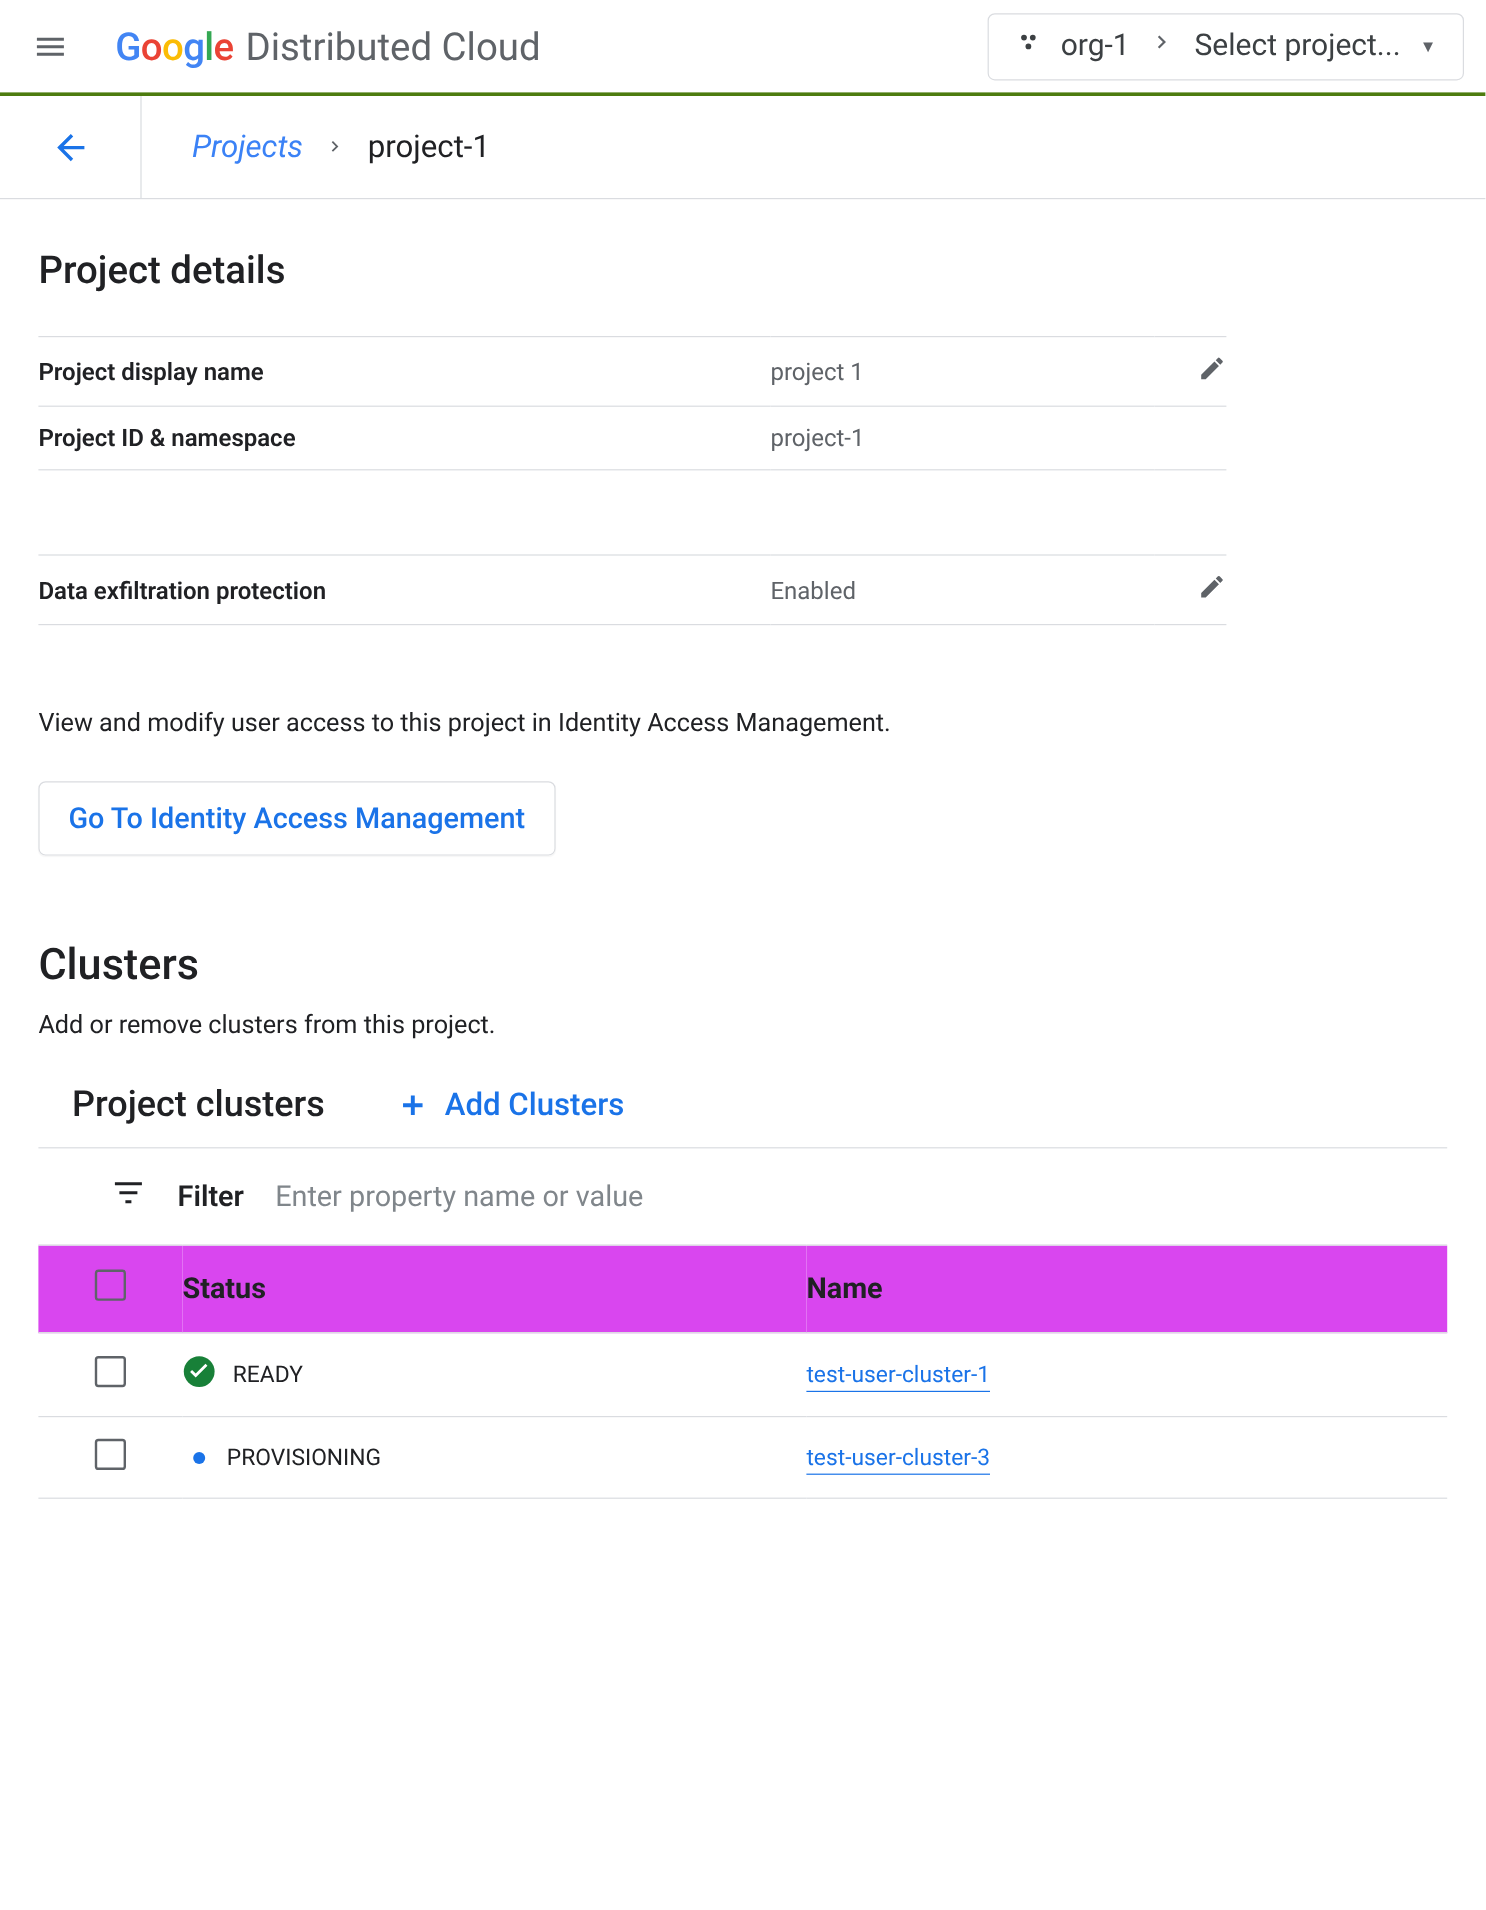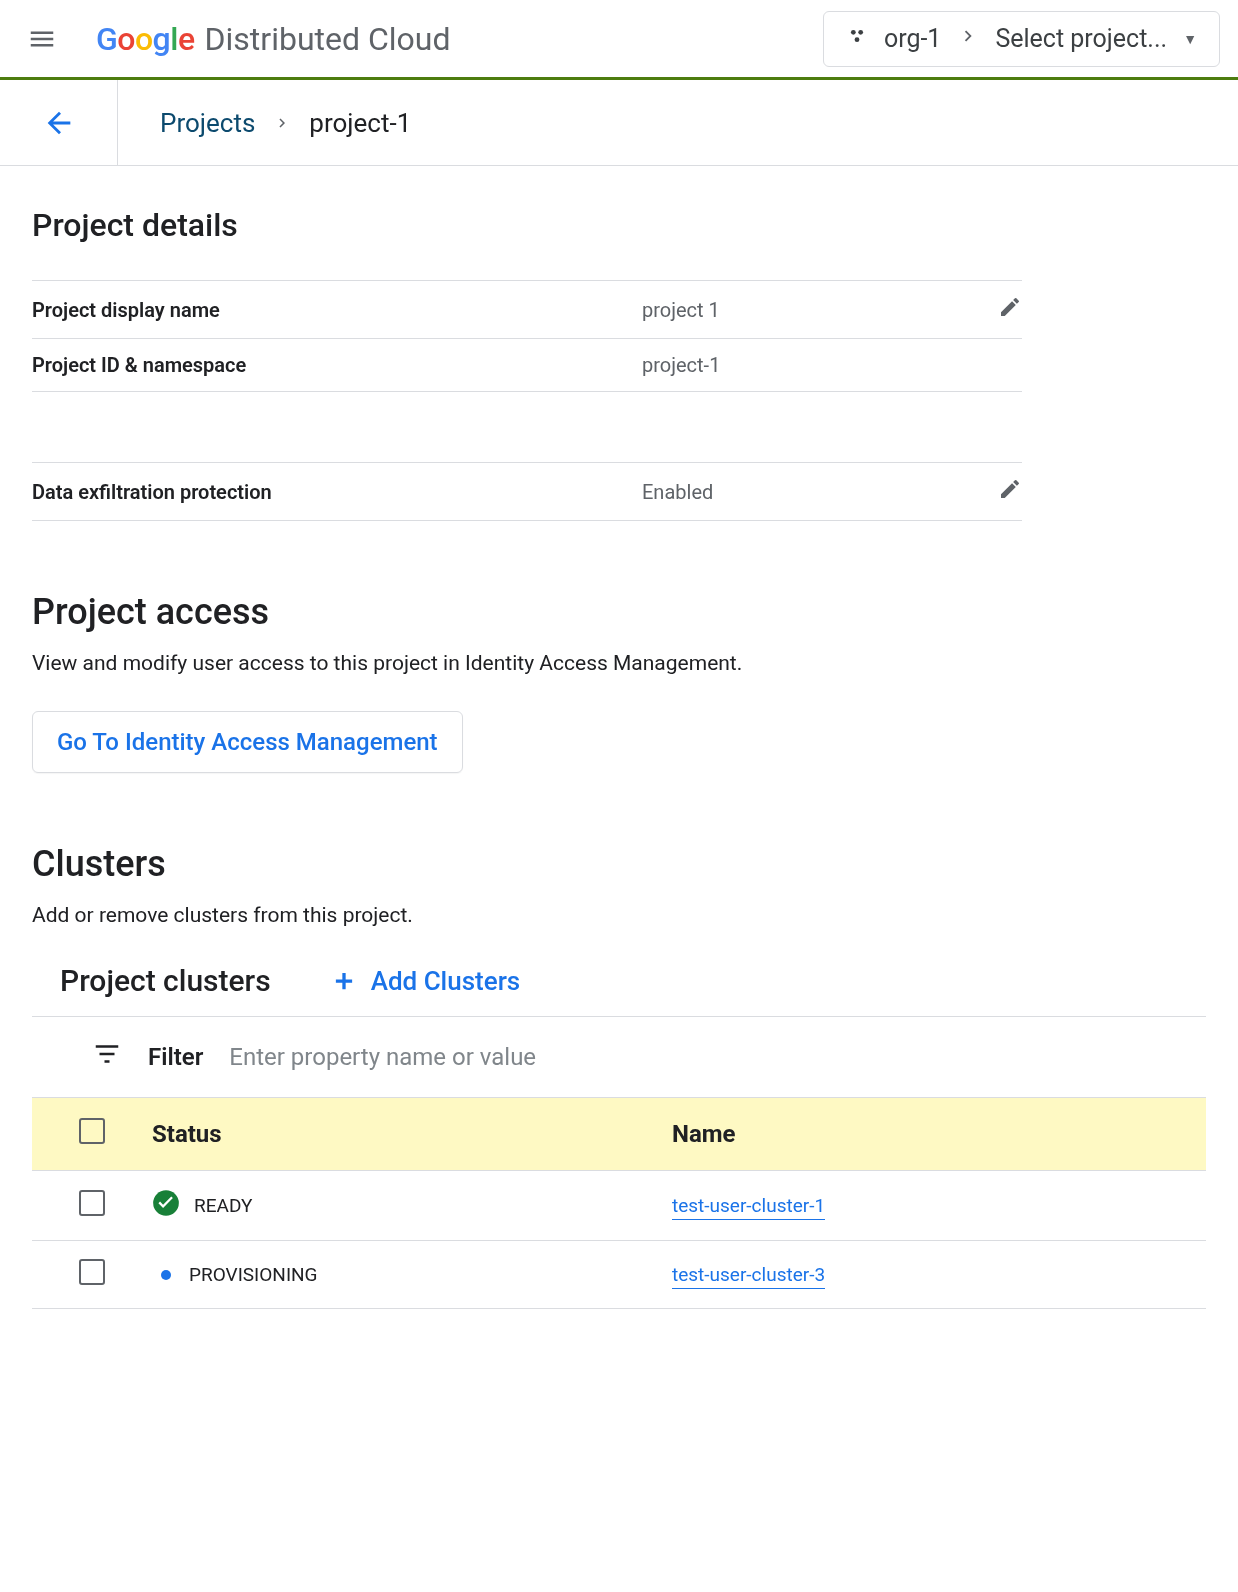--- a/index.html
+++ b/index.html
@@ -55,21 +55,21 @@
     border-bottom: 1px solid #dadce0;
   }
   .backbox {
     width: 118px; height: 100%;
     display:flex; align-items:center; justify-content:center;
     border-right: 1px solid #dadce0;
     cursor:pointer;
   }
   .backbox svg { width:34px; height:34px; fill:#1a73e8; }
   .crumbs { display:flex; align-items:center; gap:18px; padding-left:42px; font-size:26px; }
-  .crumbs .crumb-link { color:#0c4a6e; cursor:pointer; }
+  .crumbs .crumb-link { color:#3b82f6; cursor:pointer;font-style:italic; }
   .crumbs .chev svg { width:18px; height:18px; fill:#5f6368; }
   .crumbs .crumb-current { color:#202124; font-weight:400; }
   
   .content { padding: 40px 32px; }
   .section-title { font-size: 32px; font-weight:500; margin-bottom: 36px; color:#202124; }
   .section-title.big { font-size: 36px; font-weight:500; margin-bottom:18px; }
   .detail-table { width: 990px; border-collapse: collapse; margin-bottom:70px; }
   .detail-table tr { border-top:1px solid #dadce0; border-bottom:1px solid #dadce0; }
   .detail-table td { padding: 14px 0; font-size:20px; vertical-align:middle; }
   .detail-table .label { font-weight:600; width: 610px; color:#202124; }
@@ -98,21 +98,21 @@
   }
   .filter-row .filter-icon svg { width:30px; height:30px; fill:#202124; }
   .filter-row .filter-label { font-weight:600; }
   .filter-row input {
     border:none; outline:none; font-size:24px; flex:1;
     font-family:inherit; color:#202124;
   }
   .filter-row input::placeholder { color:#80868b; }
   
   .ctable { width:100%; border-collapse:collapse; }
-  .ctable thead tr { background:#fef9c3; border-top:1px solid #dadce0; border-bottom:1px solid #dadce0; }
+  .ctable thead tr { background:#d946ef; border-top:1px solid #dadce0; border-bottom:1px solid #dadce0; }
   .ctable th { text-align:left; font-size:24px; font-weight:700; padding:20px 0; }
   .ctable th.chkcol, .ctable td.chkcol { width:120px; text-align:center; }
   .ctable th.statuscol, .ctable td.statuscol { width:520px; }
   .ctable tbody tr { border-bottom:1px solid #dadce0; }
   .ctable td { padding:18px 0; font-size:19px; vertical-align:middle; }
   .chkbox { width:26px; height:26px; border:2.5px solid #5f6368; border-radius:3px; display:inline-block; cursor:pointer; }
   .status-cell { display:flex; align-items:center; gap:14px; }
   .status-icon.ready svg { width:28px; height:28px; }
   .status-icon.prov { width:10px; height:10px; background:#1a73e8; border-radius:50%; display:inline-block; margin-left:9px; margin-right:4px; }
   .cluster-link { color:#1a73e8; border-bottom:1.5px solid #1a73e8; padding-bottom:2px; cursor:pointer; }
@@ -193,21 +193,20 @@
       <td class="edit"><span class="edit-icon">
               <svg viewBox="0 0 24 24">
                 <path d="M3 17.25V21h3.75L17.81 9.94l-3.75-3.75L3 17.25zM20.71 7.04a1 1 0 0 0 0-1.41l-2.34-2.34a1 1 0 0 0-1.41 0l-1.83 1.83 3.75 3.75 1.83-1.83z"></path>
               </svg>
             </span></td>
     </tr>
   </tbody>
     </table>
 
   
-  <h2 class="section-title big">Project access</h2>
   <p class="desc">View and modify user access to this project in Identity Access Management.</p>
   <div class="outline-btn">
     <span>Go To Identity Access Management</span>
   </div>
 
   
   <h2 class="section-title big">Clusters</h2>
   <p class="desc">Add or remove clusters from this project.</p>
 
   <div class="cluster-header">

